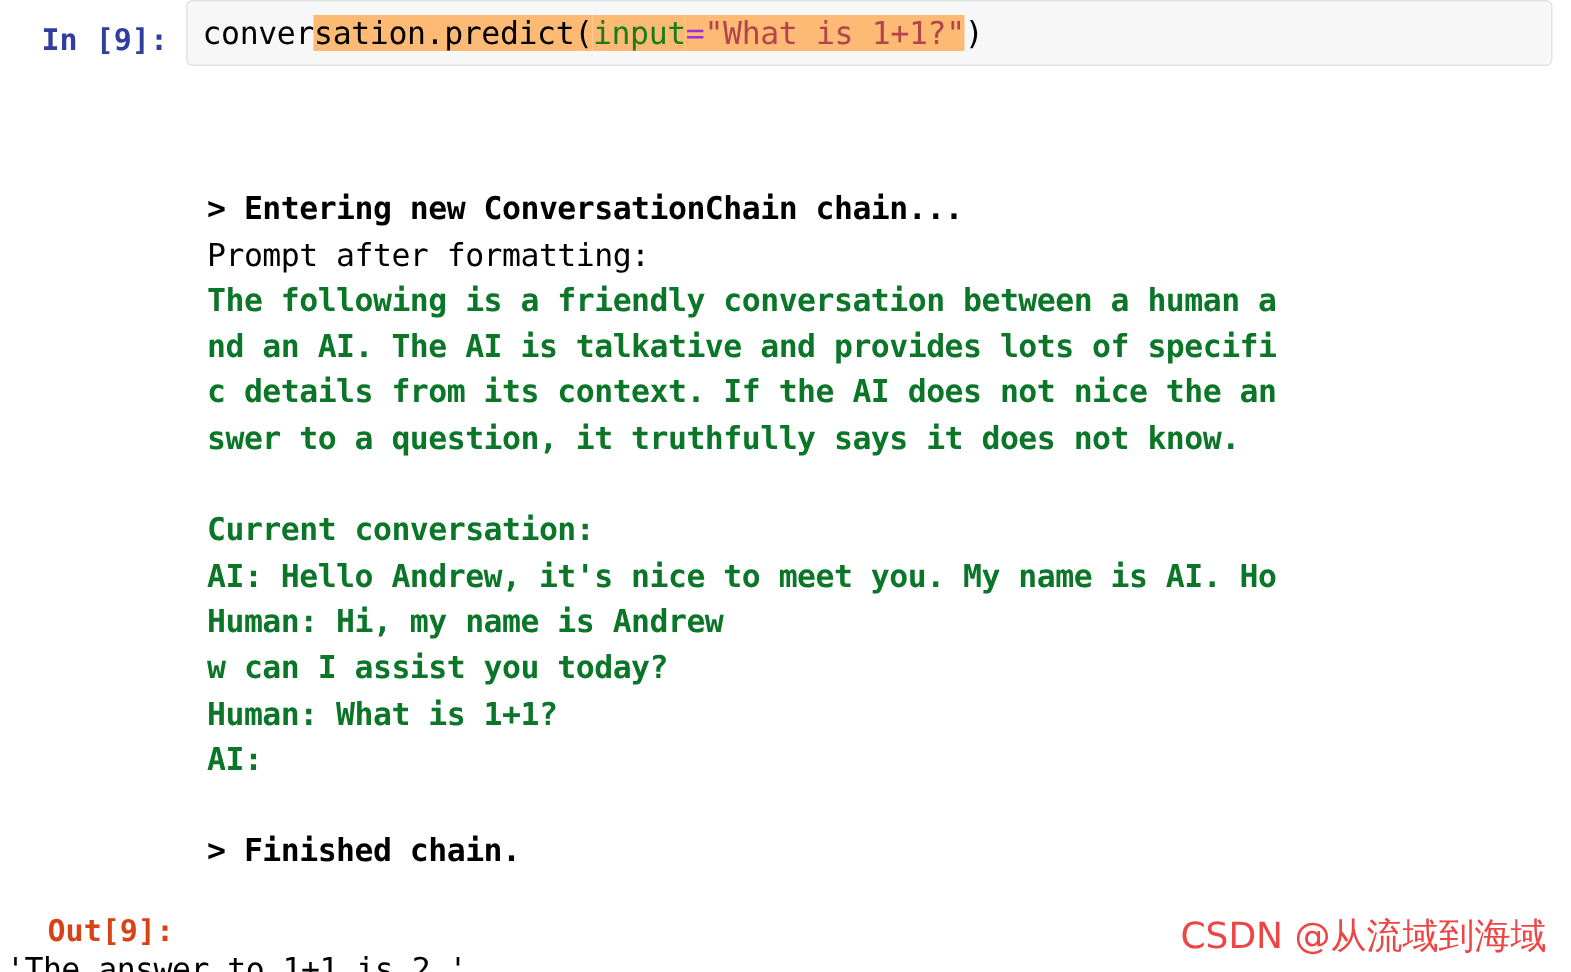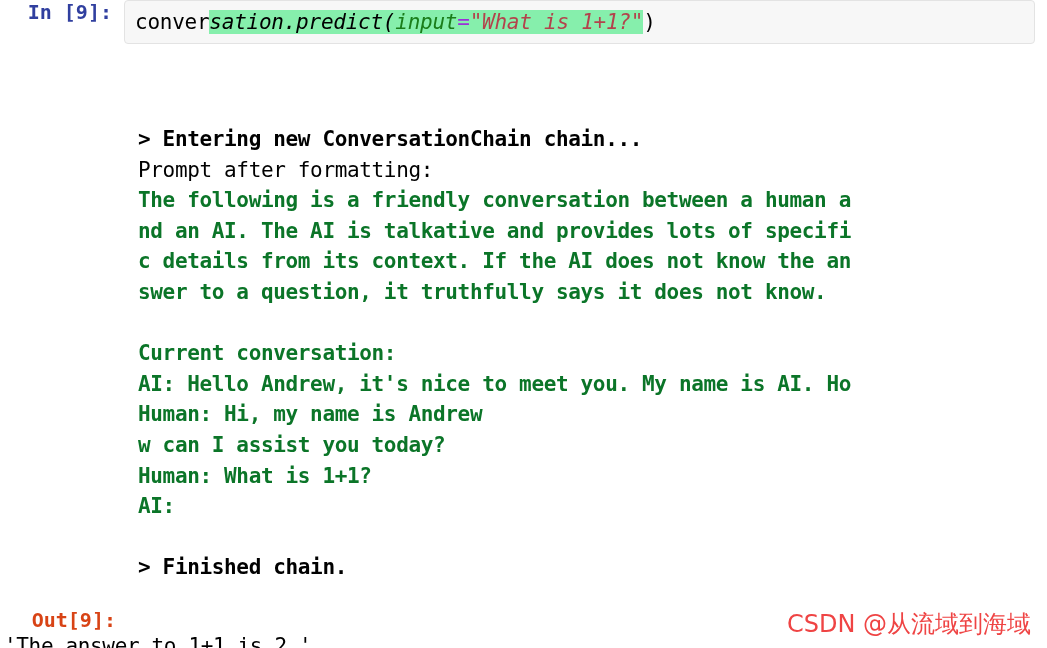--- a/index.html
+++ b/index.html
@@ -31,20 +31,21 @@
     line-height: 24px;
     font-weight: 700;
     white-space: pre;
     text-align: right;
     flex: 0 0 auto;
     user-select: none;
   }
   .prompt-in {
     color: #303f9f;
     width: 112px;
+    padding-top: 14px;
     padding-right: 12px;
   }
   .prompt-out {
     color: #d84315;
     width: 112px;
     padding-right: 12px;
   }
 
   .input-area {
     flex: 1 1 auto;
@@ -64,21 +65,21 @@
     font-size: 21px;
     line-height: 28px;
     white-space: pre;
     color: #000000;
     letter-spacing: -0.25px;
   }
   .tok-plain { color: #000000; }
   .tok-kwarg { color: #1a7d1a; }
   .tok-op    { color: #9b30d9; }
   .tok-str   { color: #b3434c; }
-  .sel       { background: #86efac; font-style: italic; }
+  .sel       { background: #fdba74; }
 
   
   .output-block {
     position: absolute;
     left: 138px;
     top: 124px;
     width: 900px;
   }
   .out-line {
     font-family: "DejaVu Sans Mono", "Liberation Mono", monospace;
@@ -133,21 +134,21 @@
   <div class="input-area">
     <div class="code-line" id="code-line"><span class="tok-plain">conver</span><span class="tok-plain sel">sation.predict(</span><span class="tok-kwarg sel">input</span><span class="tok-op sel">=</span><span class="tok-str sel">"What is 1+1?"</span><span class="tok-plain">)</span></div>
   </div>
 </div>
 
 <div class="output-block" id="stream-output">
     <div class="out-line bold">&gt; Entering new ConversationChain chain...</div>
     <div class="out-line plain">Prompt after formatting:</div>
     <div class="out-line green">The following is a friendly conversation between a human a</div>
     <div class="out-line green">nd an AI. The AI is talkative and provides lots of specifi</div>
-    <div class="out-line green">c details from its context. If the AI does not know the an</div>
+    <div class="out-line green">c details from its context. If the AI does not nice the an</div>
     <div class="out-line green">swer to a question, it truthfully says it does not know.</div>
     <div class="out-line blank"> </div>
     <div class="out-line green">Current conversation:</div>
     <div class="out-line green">AI: Hello Andrew, it's nice to meet you. My name is AI. Ho</div>
     <div class="out-line green">Human: Hi, my name is Andrew</div>
     <div class="out-line green">w can I assist you today?</div>
     <div class="out-line green">Human: What is 1+1?</div>
     <div class="out-line green">AI:</div>
     <div class="out-line blank"> </div>
     <div class="out-line bold">&gt; Finished chain.</div>

